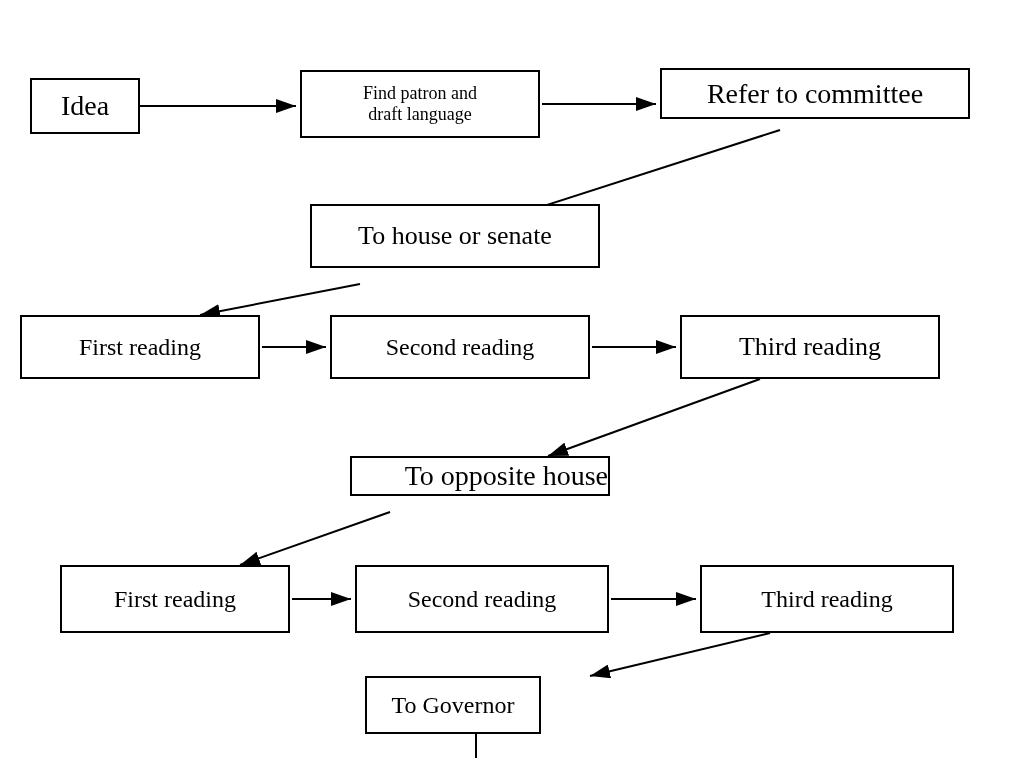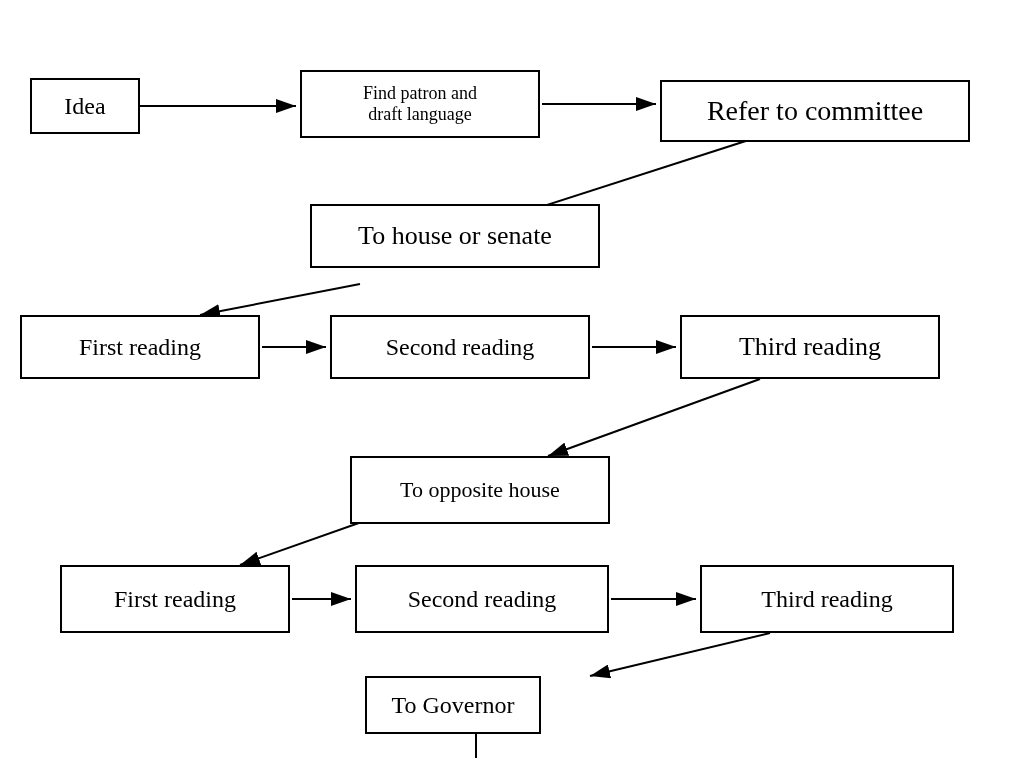--- a/index.html
+++ b/index.html
@@ -21,30 +21,30 @@
       border: 2px solid #000;
       display: flex;
       align-items: center;
       justify-content: center;
       text-align: center;
       background: #fff;
     }
     .box-idea {
       left: 30px; top: 78px;
       width: 110px; height: 56px;
-      font-size: 24px;
+      font-size: 28px;
     }
     .box-find-patron {
       left: 300px; top: 70px;
       width: 240px; height: 68px;
       font-size: 18px;
     }
     .box-refer {
-      left: 660px; top: 80px;
-      width: 310px; height: 62px;
+      left: 660px; top: 68px;
+      width: 310px; height: 51px;
       font-size: 28px;
     }
     .box-to-house {
       left: 310px; top: 204px;
       width: 290px; height: 64px;
       font-size: 26px;
     }
     .box-first-reading-1 {
       left: 20px; top: 315px;
       width: 240px; height: 64px;
@@ -55,22 +55,23 @@
       width: 260px; height: 64px;
       font-size: 24px;
     }
     .box-third-reading-1 {
       left: 680px; top: 315px;
       width: 260px; height: 64px;
       font-size: 26px;
     }
     .box-to-opposite {
       left: 350px; top: 456px;
-      width: 260px; height: 68px;
-      font-size: 22px;
+      width: 260px; height: 40px;
+      font-size: 28px;
+      justify-content: flex-end;
     }
     .box-first-reading-2 {
       left: 60px; top: 565px;
       width: 230px; height: 68px;
       font-size: 24px;
     }
     .box-second-reading-2 {
       left: 355px; top: 565px;
       width: 254px; height: 68px;
       font-size: 24px;

